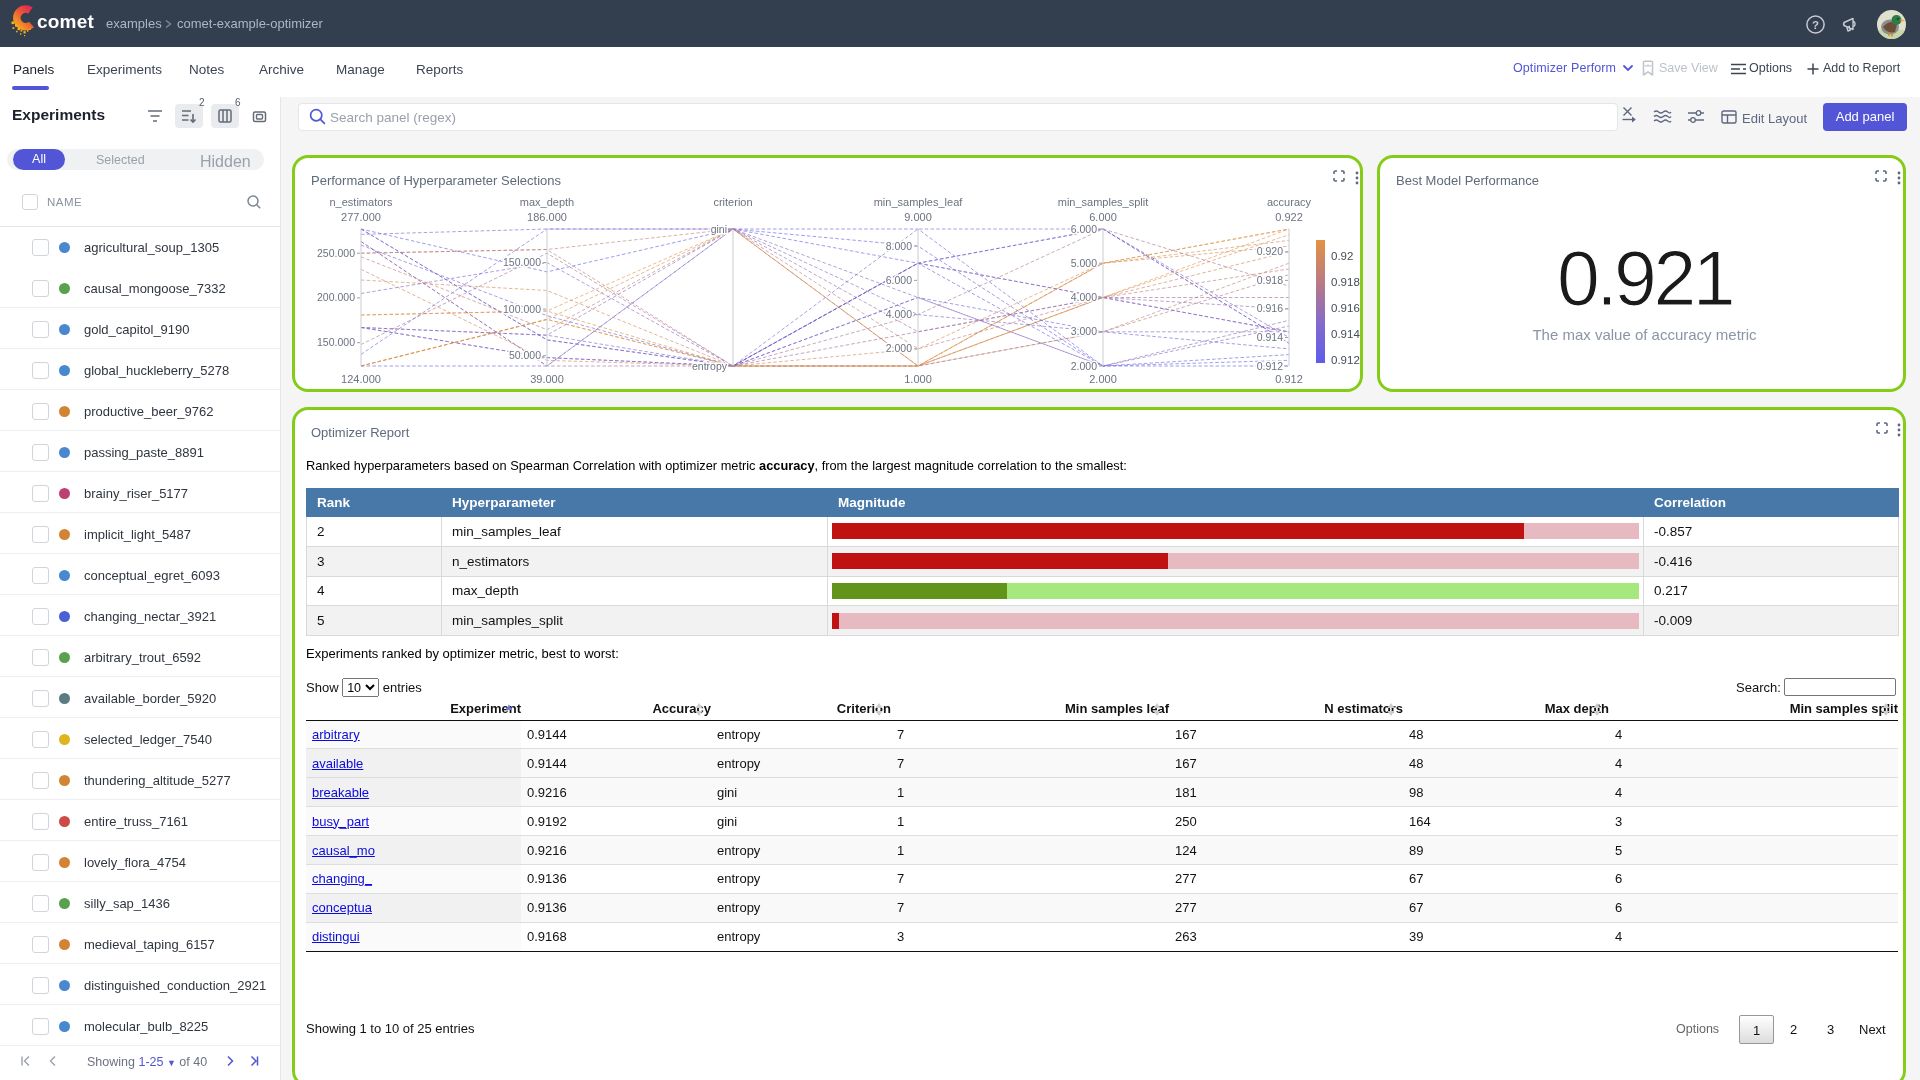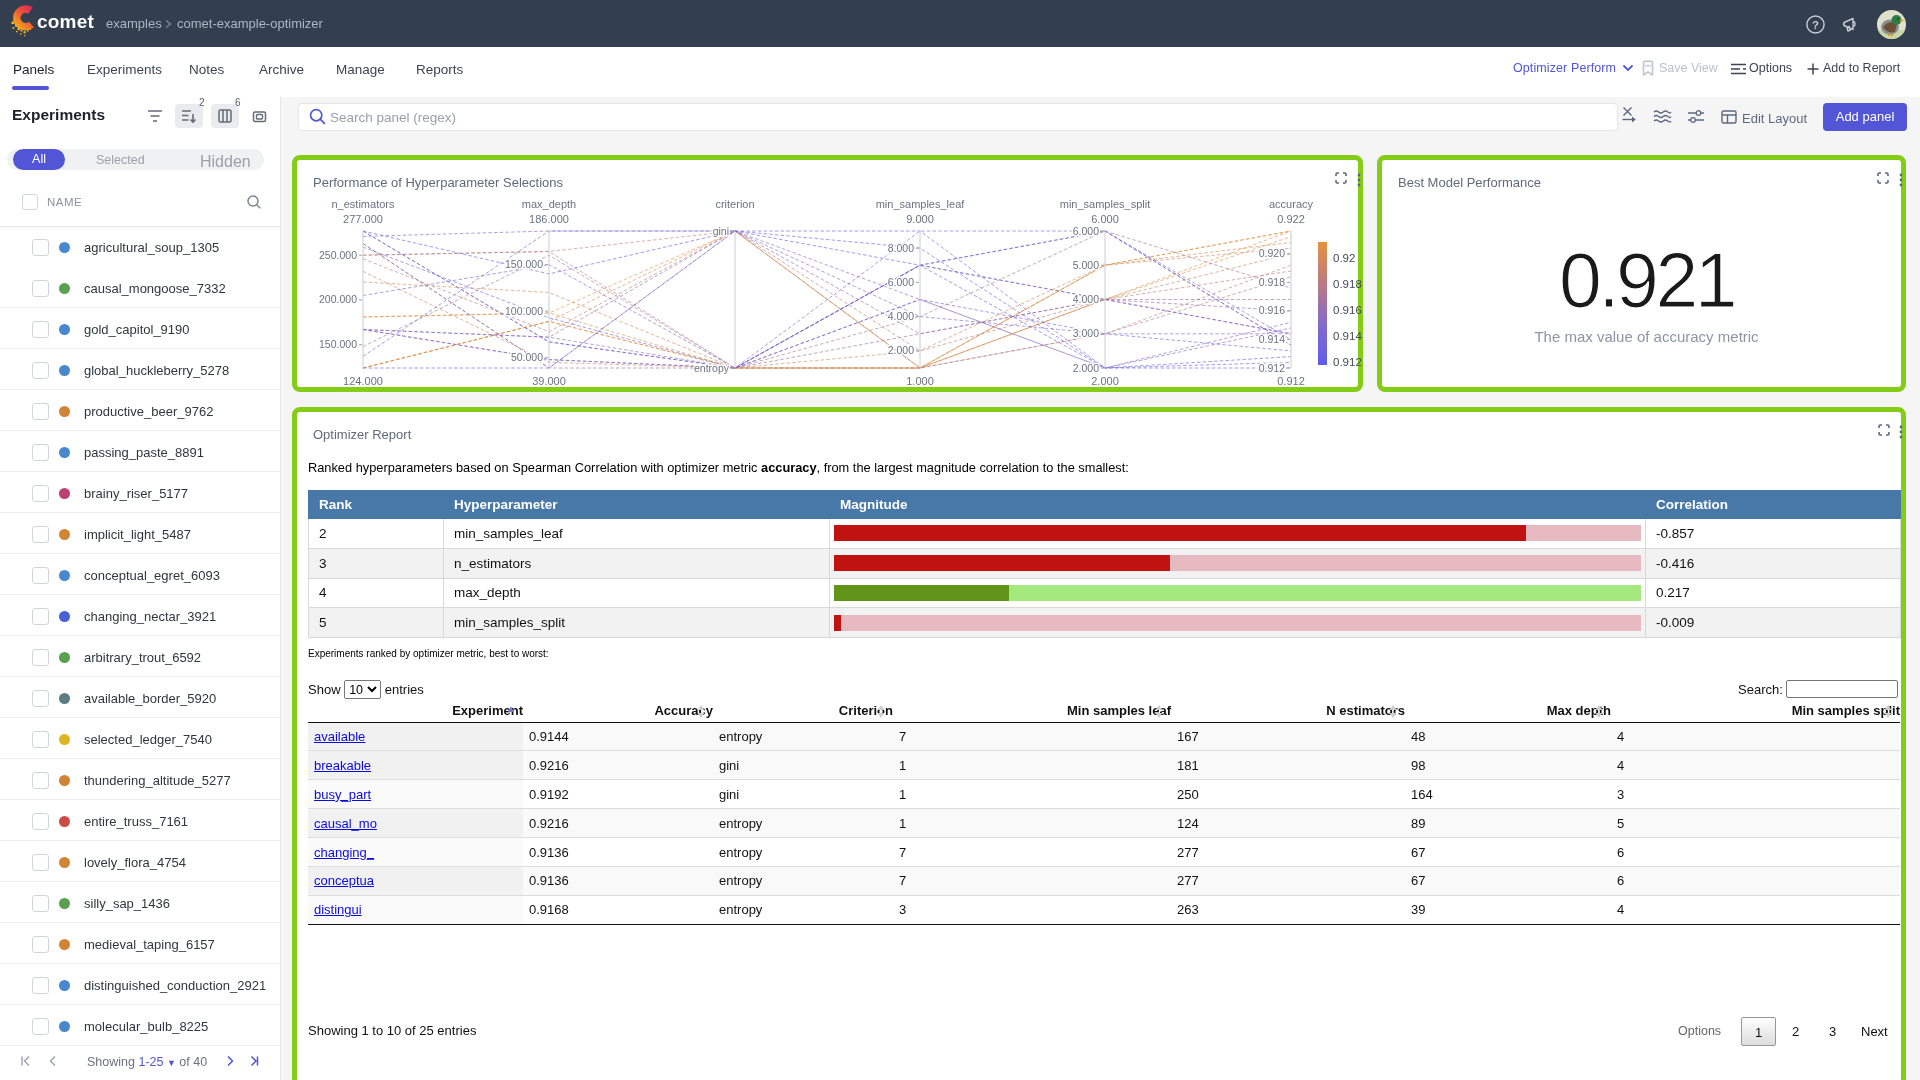--- a/index.html
+++ b/index.html
@@ -17,21 +17,21 @@
 .sbrow{position:absolute;left:0;width:280px;height:41px;border-bottom:1px solid #eceef1}
 .cb{position:absolute;width:17px;height:17px;border:1.5px solid #d0d5db;border-radius:3px;background:#fff}
 .dot{position:absolute;width:11px;height:11px;border-radius:50%}
 .sbname{position:absolute;left:84px;top:13px;font-size:13px;color:#30363f}
 .iconbtn{position:absolute;top:104px;width:28px;height:24px;border-radius:4px;display:flex;align-items:center;justify-content:center}
 .badge{position:absolute;font-size:10px;color:#565d68}
 
 .searchbox{position:absolute;left:298px;top:103px;width:1320px;height:28px;background:#fff;border:1px solid #e4e6ea;border-radius:4px}
 .addpanel{position:absolute;left:1823px;top:103px;width:84px;height:28px;background:#5155d6;border-radius:4px;color:#fff;font-size:13px;text-align:center;line-height:28px}
 
-.panel{position:absolute;background:#fff;border:5px solid #84cc16;border-radius:8px}
+.panel{position:absolute;background:#fff;border:3px solid #84cc16;border-radius:16px}
 .ptitle{position:absolute;left:16px;top:15px;font-size:13px;color:#5f6b7b}
 
 .btable{position:absolute;border-collapse:collapse;table-layout:fixed;font-size:13.5px;color:#111}
 .btable th{background:#4878a8;color:#fff;text-align:left;font-size:13.5px;height:28px;padding:0 0 0 10px;border:1px solid #4878a8}
 .btable td{height:29.8px;padding:0 0 0 10px;border:1px solid #d9d9d9}
 .barbg{position:relative;height:16px;margin-right:4px}
 .barfill{position:absolute;left:0;top:0;height:16px}
 
 .dtable{position:absolute;border-collapse:collapse;table-layout:fixed;font-size:13px;color:#111;border-bottom:1px solid #111}
 .dtable th{font-size:13px;font-weight:bold;text-align:right;height:22px;padding:0;position:relative;border-bottom:1px solid #111}
@@ -470,21 +470,21 @@
           <td>min_samples_split</td>
           <td style="padding:0 0 0 4px">
             <div class="barbg" style="background:#e7bac2">
               <div class="barfill" style="background:#c11212;width:0.9%"></div>
             </div>
           </td>
           <td>-0.009</td>
         </tr>
       </tbody>
     </table>
-<div class="abs" style="left:11px;top:236px;font-size:10px;color:#000">Experiments ranked by optimizer metric, best to worst:</div>
+<div class="abs" style="left:11px;top:236px;font-size:13px;color:#000">Experiments ranked by optimizer metric, best to worst:</div>
 <div class="abs" style="left:11px;top:268px;font-size:13px;color:#111">Show <select style="font-family:'Liberation Sans';font-size:12.5px;width:37px;height:19px"><option>10</option></select> entries</div>
 <div class="abs" style="left:1441px;top:268px;font-size:13px;color:#111">Search: <input style="width: 112px; height: 18px; border: 1px solid rgb(118, 118, 118); border-radius: 2px;"></div>
 <table class="dtable" style="left:11px;top:288px;width:1592px">
       <thead>
         <tr>
           <th style="width:215px">Experiment<span class="sorticon" style="color:#7577d6;font-size:10px;top:3px">▲</span></th>
           <th style="width:190px">Accuracy<svg class="sorticon" style="top:5px" width="8" height="13" viewBox="0 0 8 13">
               <path d="M4 0 L7.4 5 H0.6 Z" fill="#cdcdcd"></path>
               <path d="M4 13 L7.4 8 H0.6 Z" fill="#cdcdcd"></path>
             </svg></th>
@@ -504,20 +504,29 @@
               <path d="M4 0 L7.4 5 H0.6 Z" fill="#cdcdcd"></path>
               <path d="M4 13 L7.4 8 H0.6 Z" fill="#cdcdcd"></path>
             </svg></th>
           <th style="width:289px">Min samples split<svg class="sorticon" style="top:5px" width="8" height="13" viewBox="0 0 8 13">
               <path d="M4 0 L7.4 5 H0.6 Z" fill="#cdcdcd"></path>
               <path d="M4 13 L7.4 8 H0.6 Z" fill="#cdcdcd"></path>
             </svg></th>
         </tr>
       </thead>
       <tbody>
+        <tr class="even">
+          <td class="s1"><a href="#">arbitrary</a></td>
+          <td>0.9144</td>
+          <td>entropy</td>
+          <td>7</td>
+          <td>167</td>
+          <td>48</td>
+          <td>4</td>
+        </tr>
         <tr class="odd">
           <td class="s1"><a href="#">available</a></td>
           <td>0.9144</td>
           <td>entropy</td>
           <td>7</td>
           <td>167</td>
           <td>48</td>
           <td>4</td>
         </tr>
         <tr class="odd">

